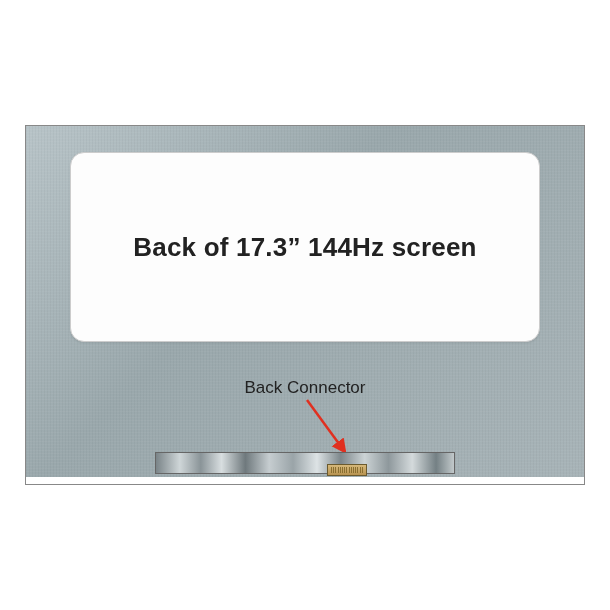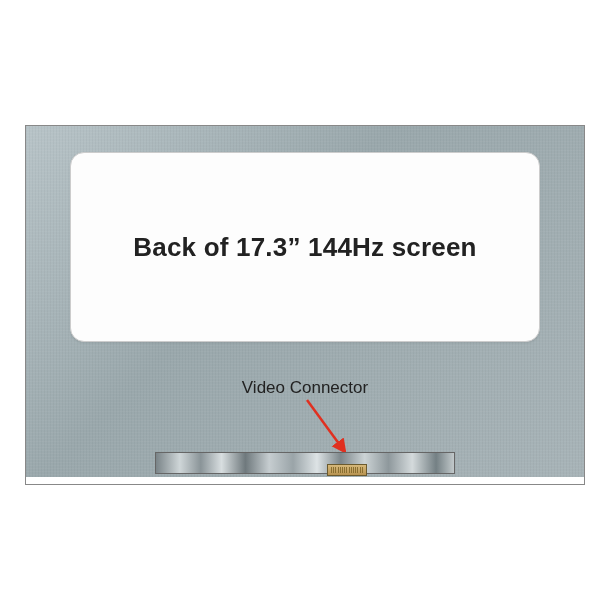--- a/index.html
+++ b/index.html
@@ -115,21 +115,21 @@
 </head>
 <body>
 
 <div class="screen-outer">
   <div class="screen-bezel">
 
     <div class="back-label">
       <div class="back-label-text">Back of 17.3” 144Hz screen</div>
     </div>
 
-    <div class="connector-label">Video Connector</div>
+    <div class="connector-label">Back Connector</div>
 
     <svg class="arrow" width="60" height="66">
       <defs>
         <marker id="ah" markerWidth="8" markerHeight="8" refX="5" refY="3" orient="auto">
           <path d="M0,0 L6,3 L0,6 Z" fill="#e03020"></path>
         </marker>
       </defs>
       <line x1="6" y1="4" x2="44" y2="56" stroke-width="2.5" marker-end="url(#ah)" stroke="#e03020"></line>
     </svg>
 

